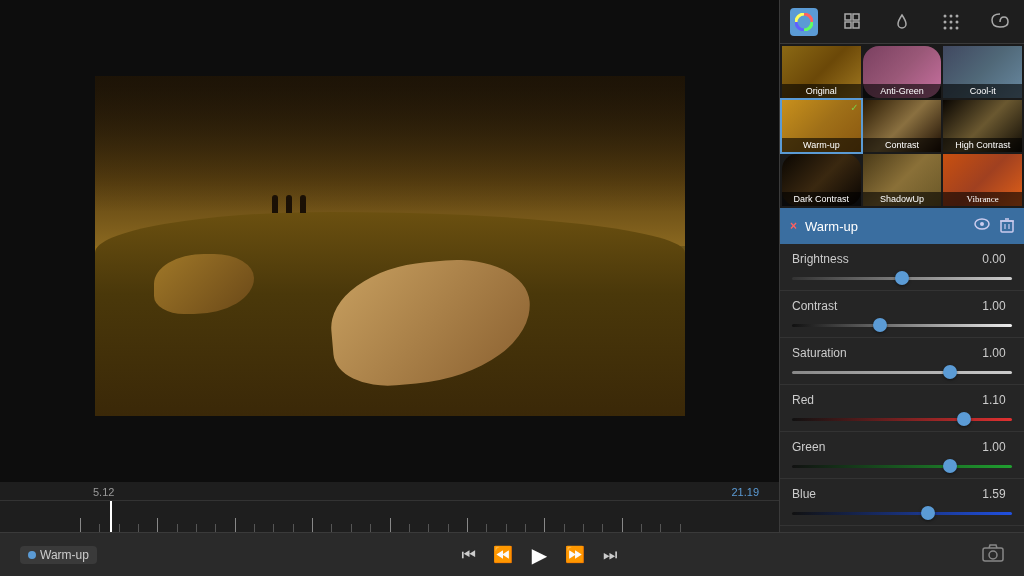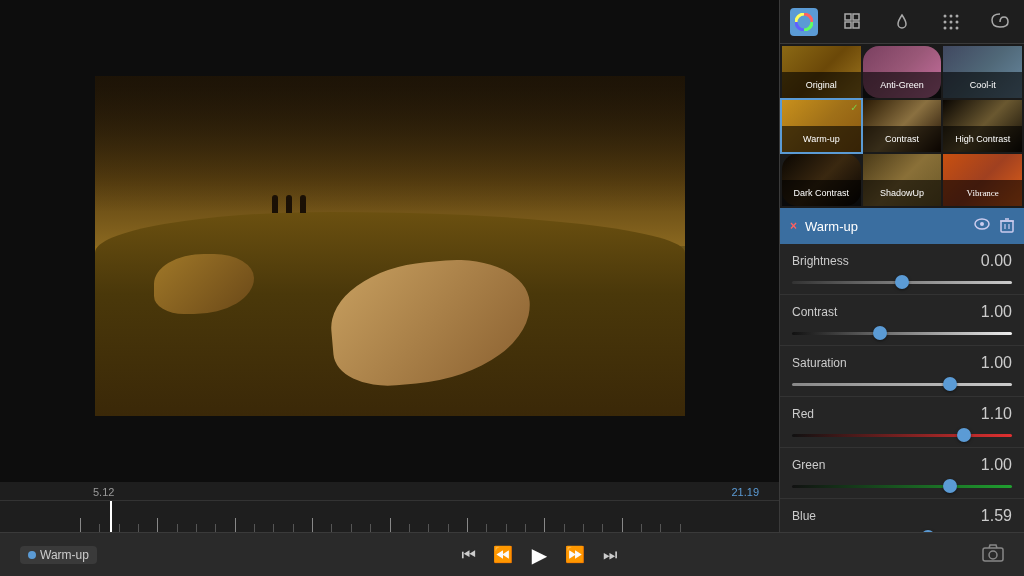--- a/index.html
+++ b/index.html
@@ -266,21 +266,21 @@
       display: block;
       position: relative;
     }
 
     .preset-label {
       position: absolute;
       bottom: 0; left: 0; right: 0;
       background: rgba(0,0,0,0.6);
       color: #fff;
       font-size: 9px;
-      padding: 8px 3px;
+      padding: 2px 3px;
       text-align: center;
     }
 
     .preset-check {
       position: absolute;
       top: 2px; right: 2px;
       color: #7ecb45;
       font-size: 10px;
     }
 
@@ -350,22 +350,22 @@
     }
 
     .slider-label {
       color: #ccc;
       font-size: 12px;
       min-width: 70px;
     }
 
     .slider-value {
       color: #ccc;
-      font-size: 16px;
-      text-align: right;
+      font-size: 12px;
+      text-align: center;
       min-width: 36px;
     }
 
     .slider-track-wrap {
       position: relative;
       height: 16px;
       display: flex;
       align-items: center;
     }
 

